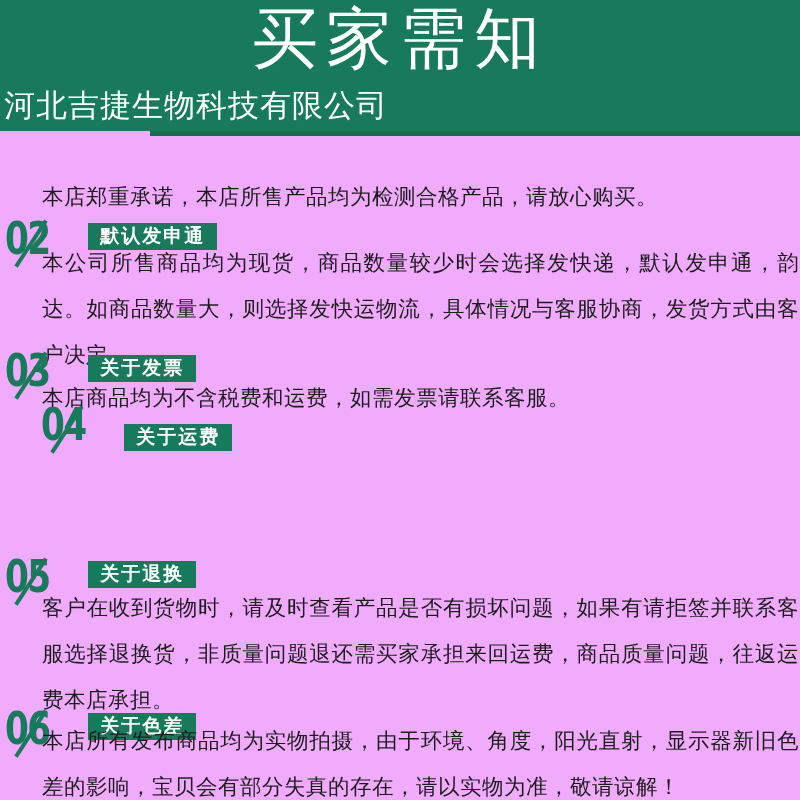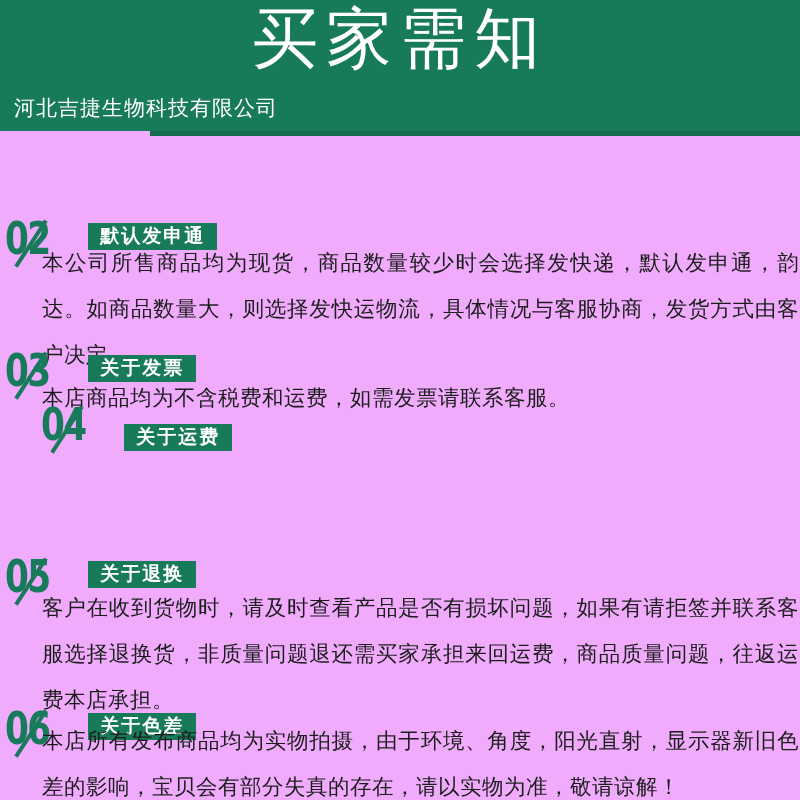--- a/index.html
+++ b/index.html
@@ -21,26 +21,27 @@
     width:800px;
     text-align:center;
     color:#ffffff;
     font-size:66px;
     line-height:86px;
     letter-spacing:8px;
     font-weight:500;
     white-space:nowrap;
   }
   .company{
-    position:absolute;left:14px;top:88px;
+    position:absolute;left:4px;top:88px;
     color:#ffffff;
-    font-size:21px;
+    font-size:31px;
     line-height:40px;
     letter-spacing:1px;
     white-space:nowrap;
+    font-family:Liberation Mono, monospace;
   }
   .banner-underline{
     position:absolute;left:150px;top:131px;
     width:650px;height:5px;
     background:#156C4F;
   }
   
   .sec-head{
     position:absolute;left:5px;
     white-space:nowrap;
@@ -101,20 +102,21 @@
 <body>
 
 <div id="page">
 
   <div class="banner">
     <div class="banner-title">买家需知</div>
     <div class="company">河北吉捷生物科技有限公司</div>
   </div>
   <div class="banner-underline"></div>
 
+  <p class="sec-body" id="body-1">本店郑重承诺，本店所售产品均为检测合格产品，请放心购买。</p>
 
   <div class="sec-head" id="head-2">
     <span class="num">02</span>
     <span class="slash"></span>
     <span class="badge">默认发申通</span>
   </div>
   <p class="sec-body" id="body-2">本公司所售商品均为现货，商品数量较少时会选择发快递，默认发申通，韵达。如商品数量大，则选择发快运物流，具体情况与客服协商，发货方式由客户决定。</p>
 
   <div class="sec-head" id="head-3">
     <span class="num">03</span>

